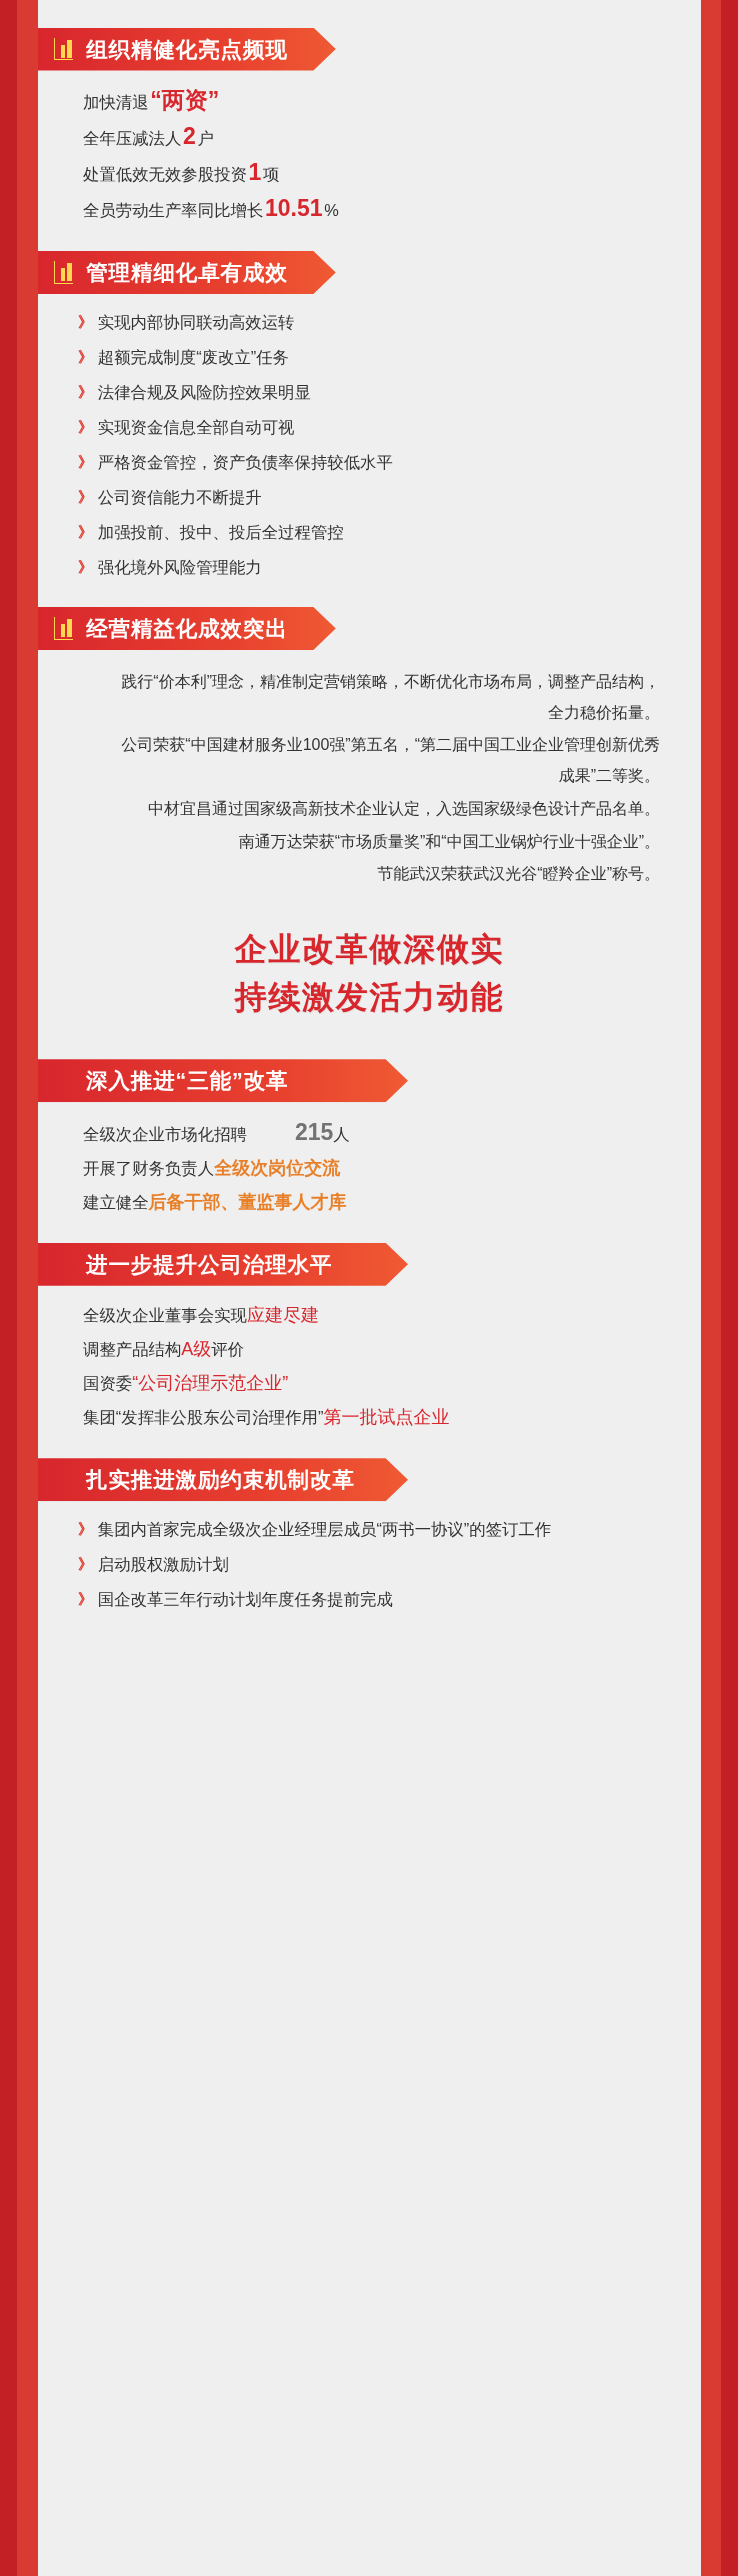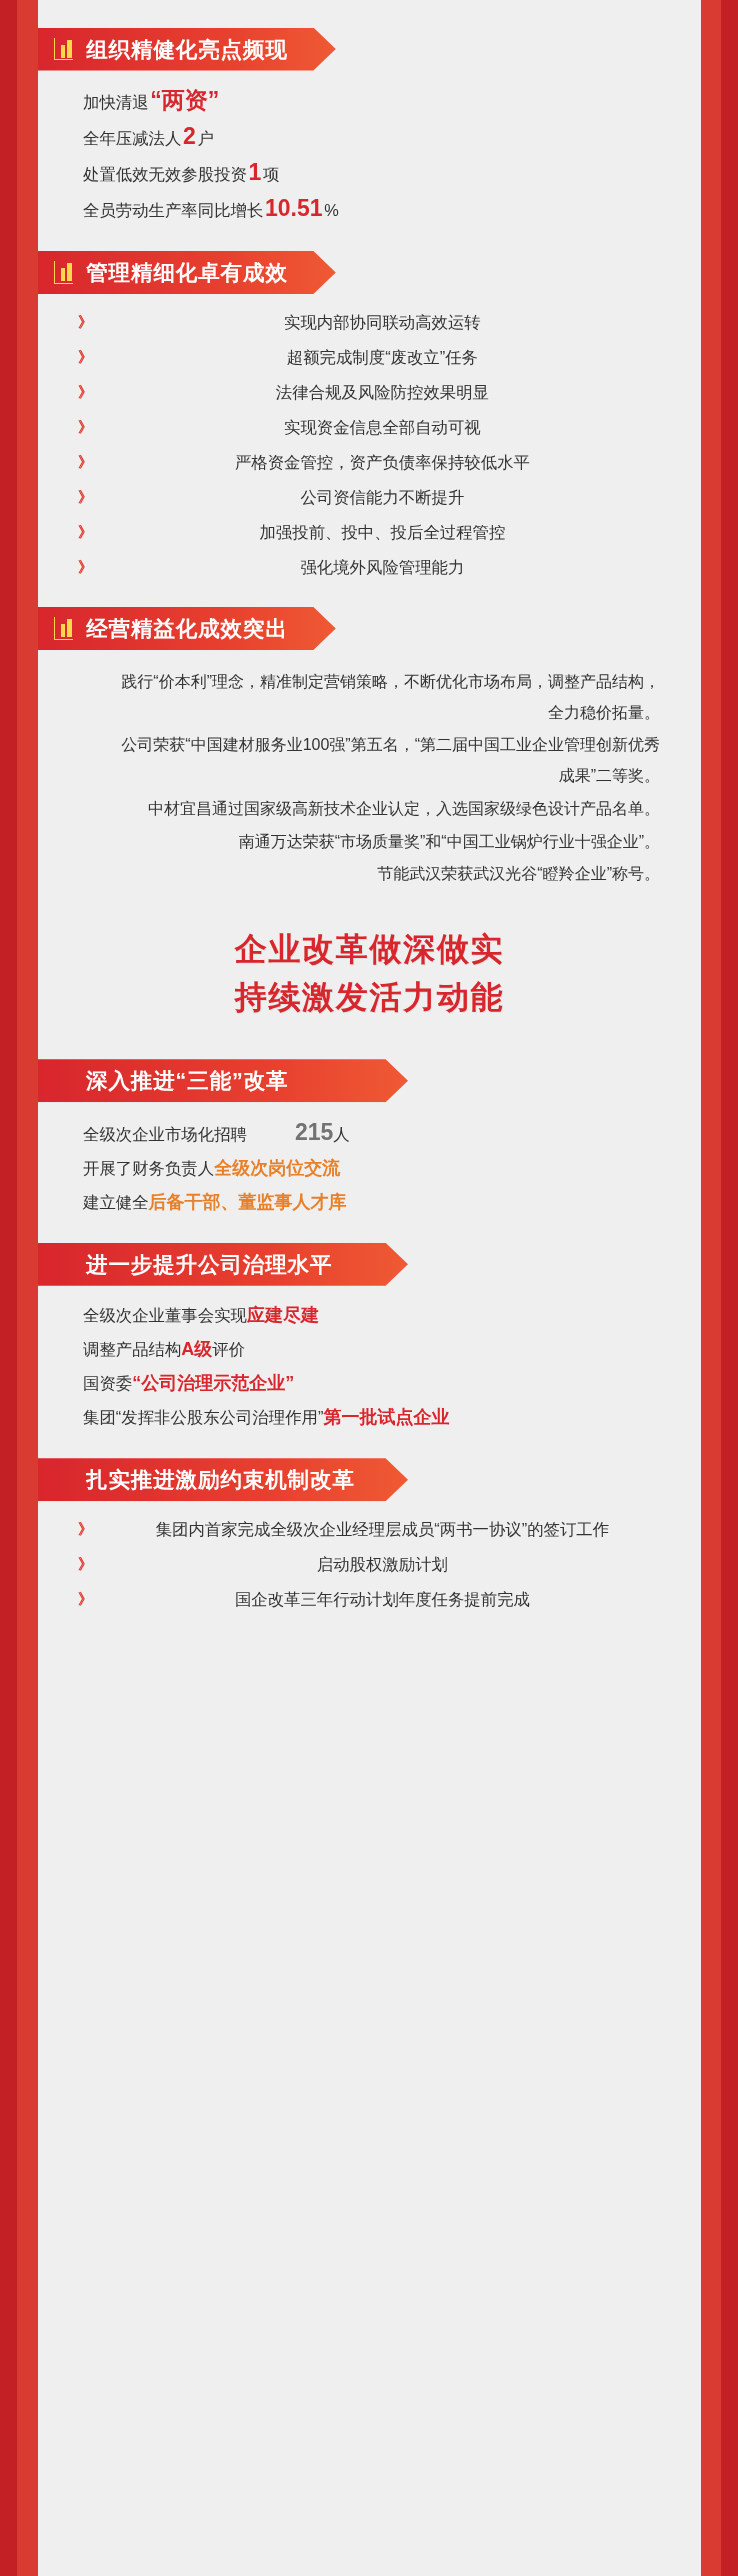--- a/index.html
+++ b/index.html
@@ -107,21 +107,21 @@
   }
   .arrow-item .chev {
     flex: 0 0 auto;
     color: #e03a2f;
     font-size: 14.6px;
     font-weight: bold;
     margin-right: 8.6px;
     letter-spacing: -3.4px;
     line-height: 35px;
   }
-  .arrow-item .txt { flex: 1 1 auto; text-align: center; }
+  .arrow-item .txt { flex: 1 1 auto; }
 
   
   .para-block { padding: 8.6px 41px 5.2px 48px; text-align: right; }
   .para {
     font-size: 16px;
     line-height: 31px;
     color: #333;
     text-indent: 2em;
     margin-bottom: 1.7px;
   }
@@ -134,21 +134,21 @@
   .slogan div {
     color: #d8262d;
     font-size: 32px;
     font-weight: bold;
     letter-spacing: 1.7px;
     line-height: 48px;
     text-shadow: 0.9px 0.9px 0 rgba(0,0,0,.06);
   }
   .big-orange { color: #e8802a; font-weight: bold; font-size: 23px; }
   .big-red { color: #737373; font-weight: bold; font-size: 23px; margin-left: 48px; }
-  .mid-red { color: #d8262d; font-weight: bold; font-size: 18px; }
+  .mid-red { color: #d8262d; font-weight: normal; font-size: 18px; }
   .mid-orange { color: #e8802a; font-weight: bold; font-size: 18px; }
 </style>
 </head>
 <body>
 
 <div class="page">
   <div class="inner">
 
     <div class="banner">
       <div class="bar">

